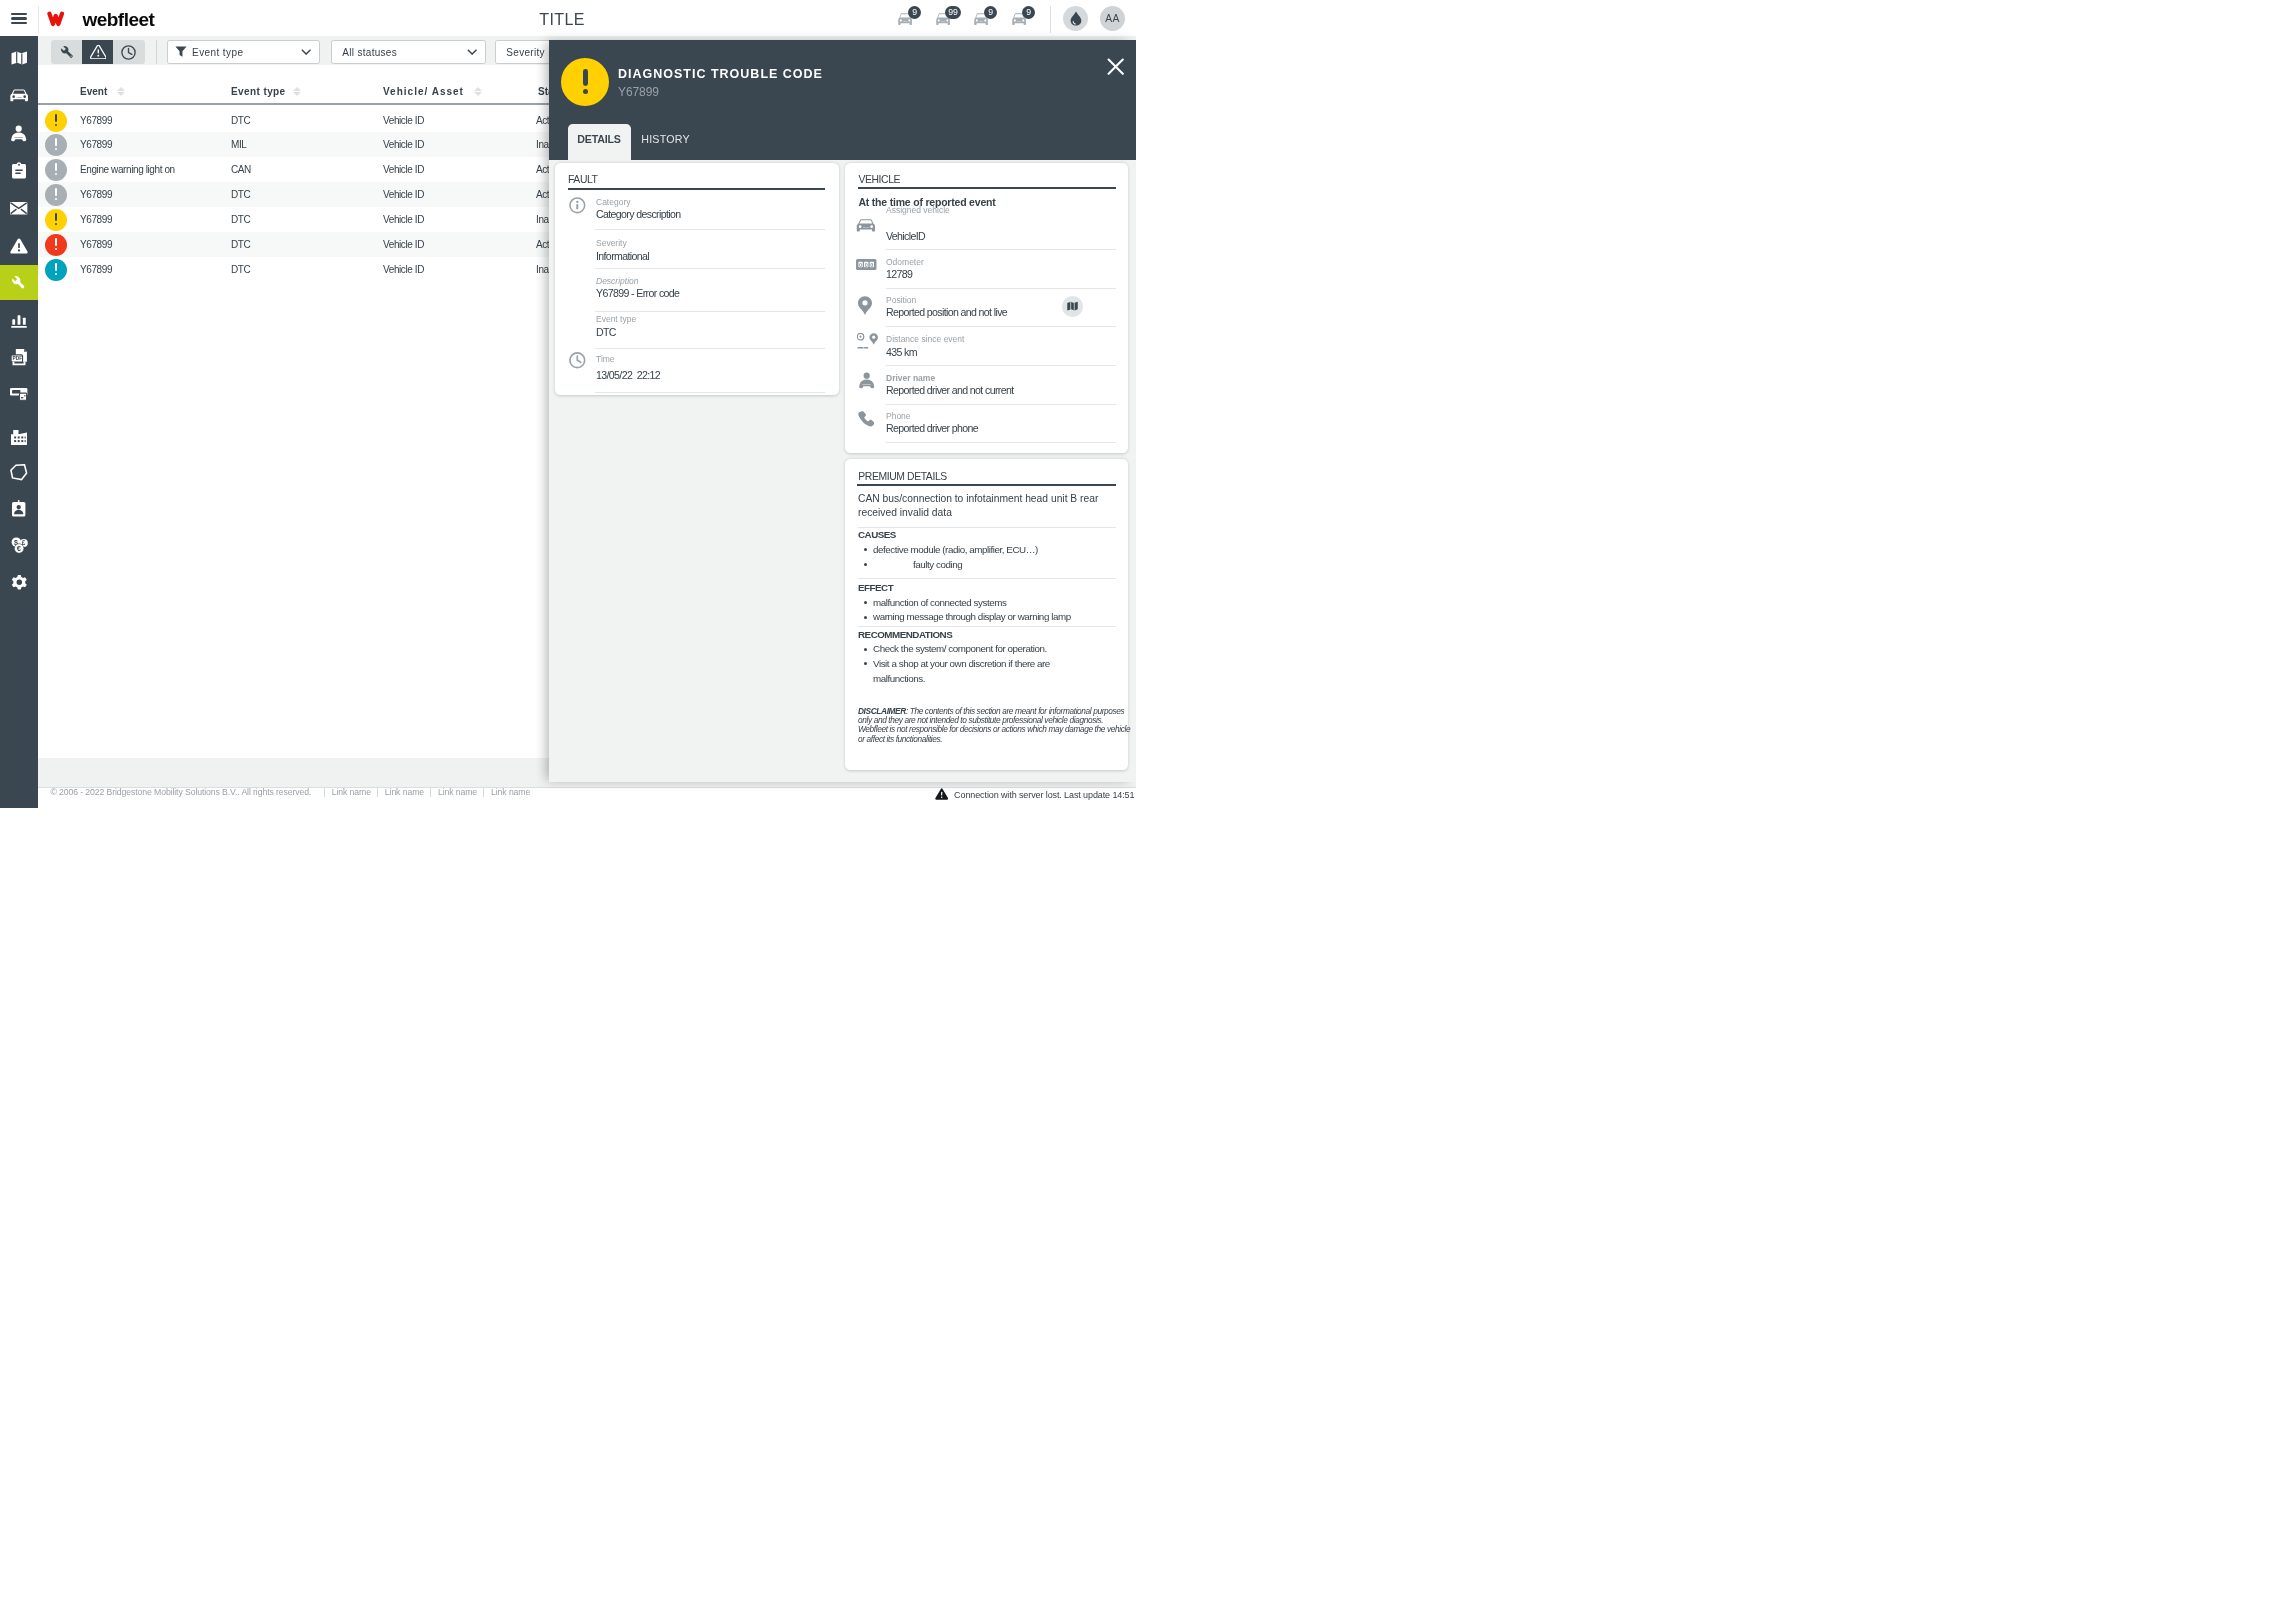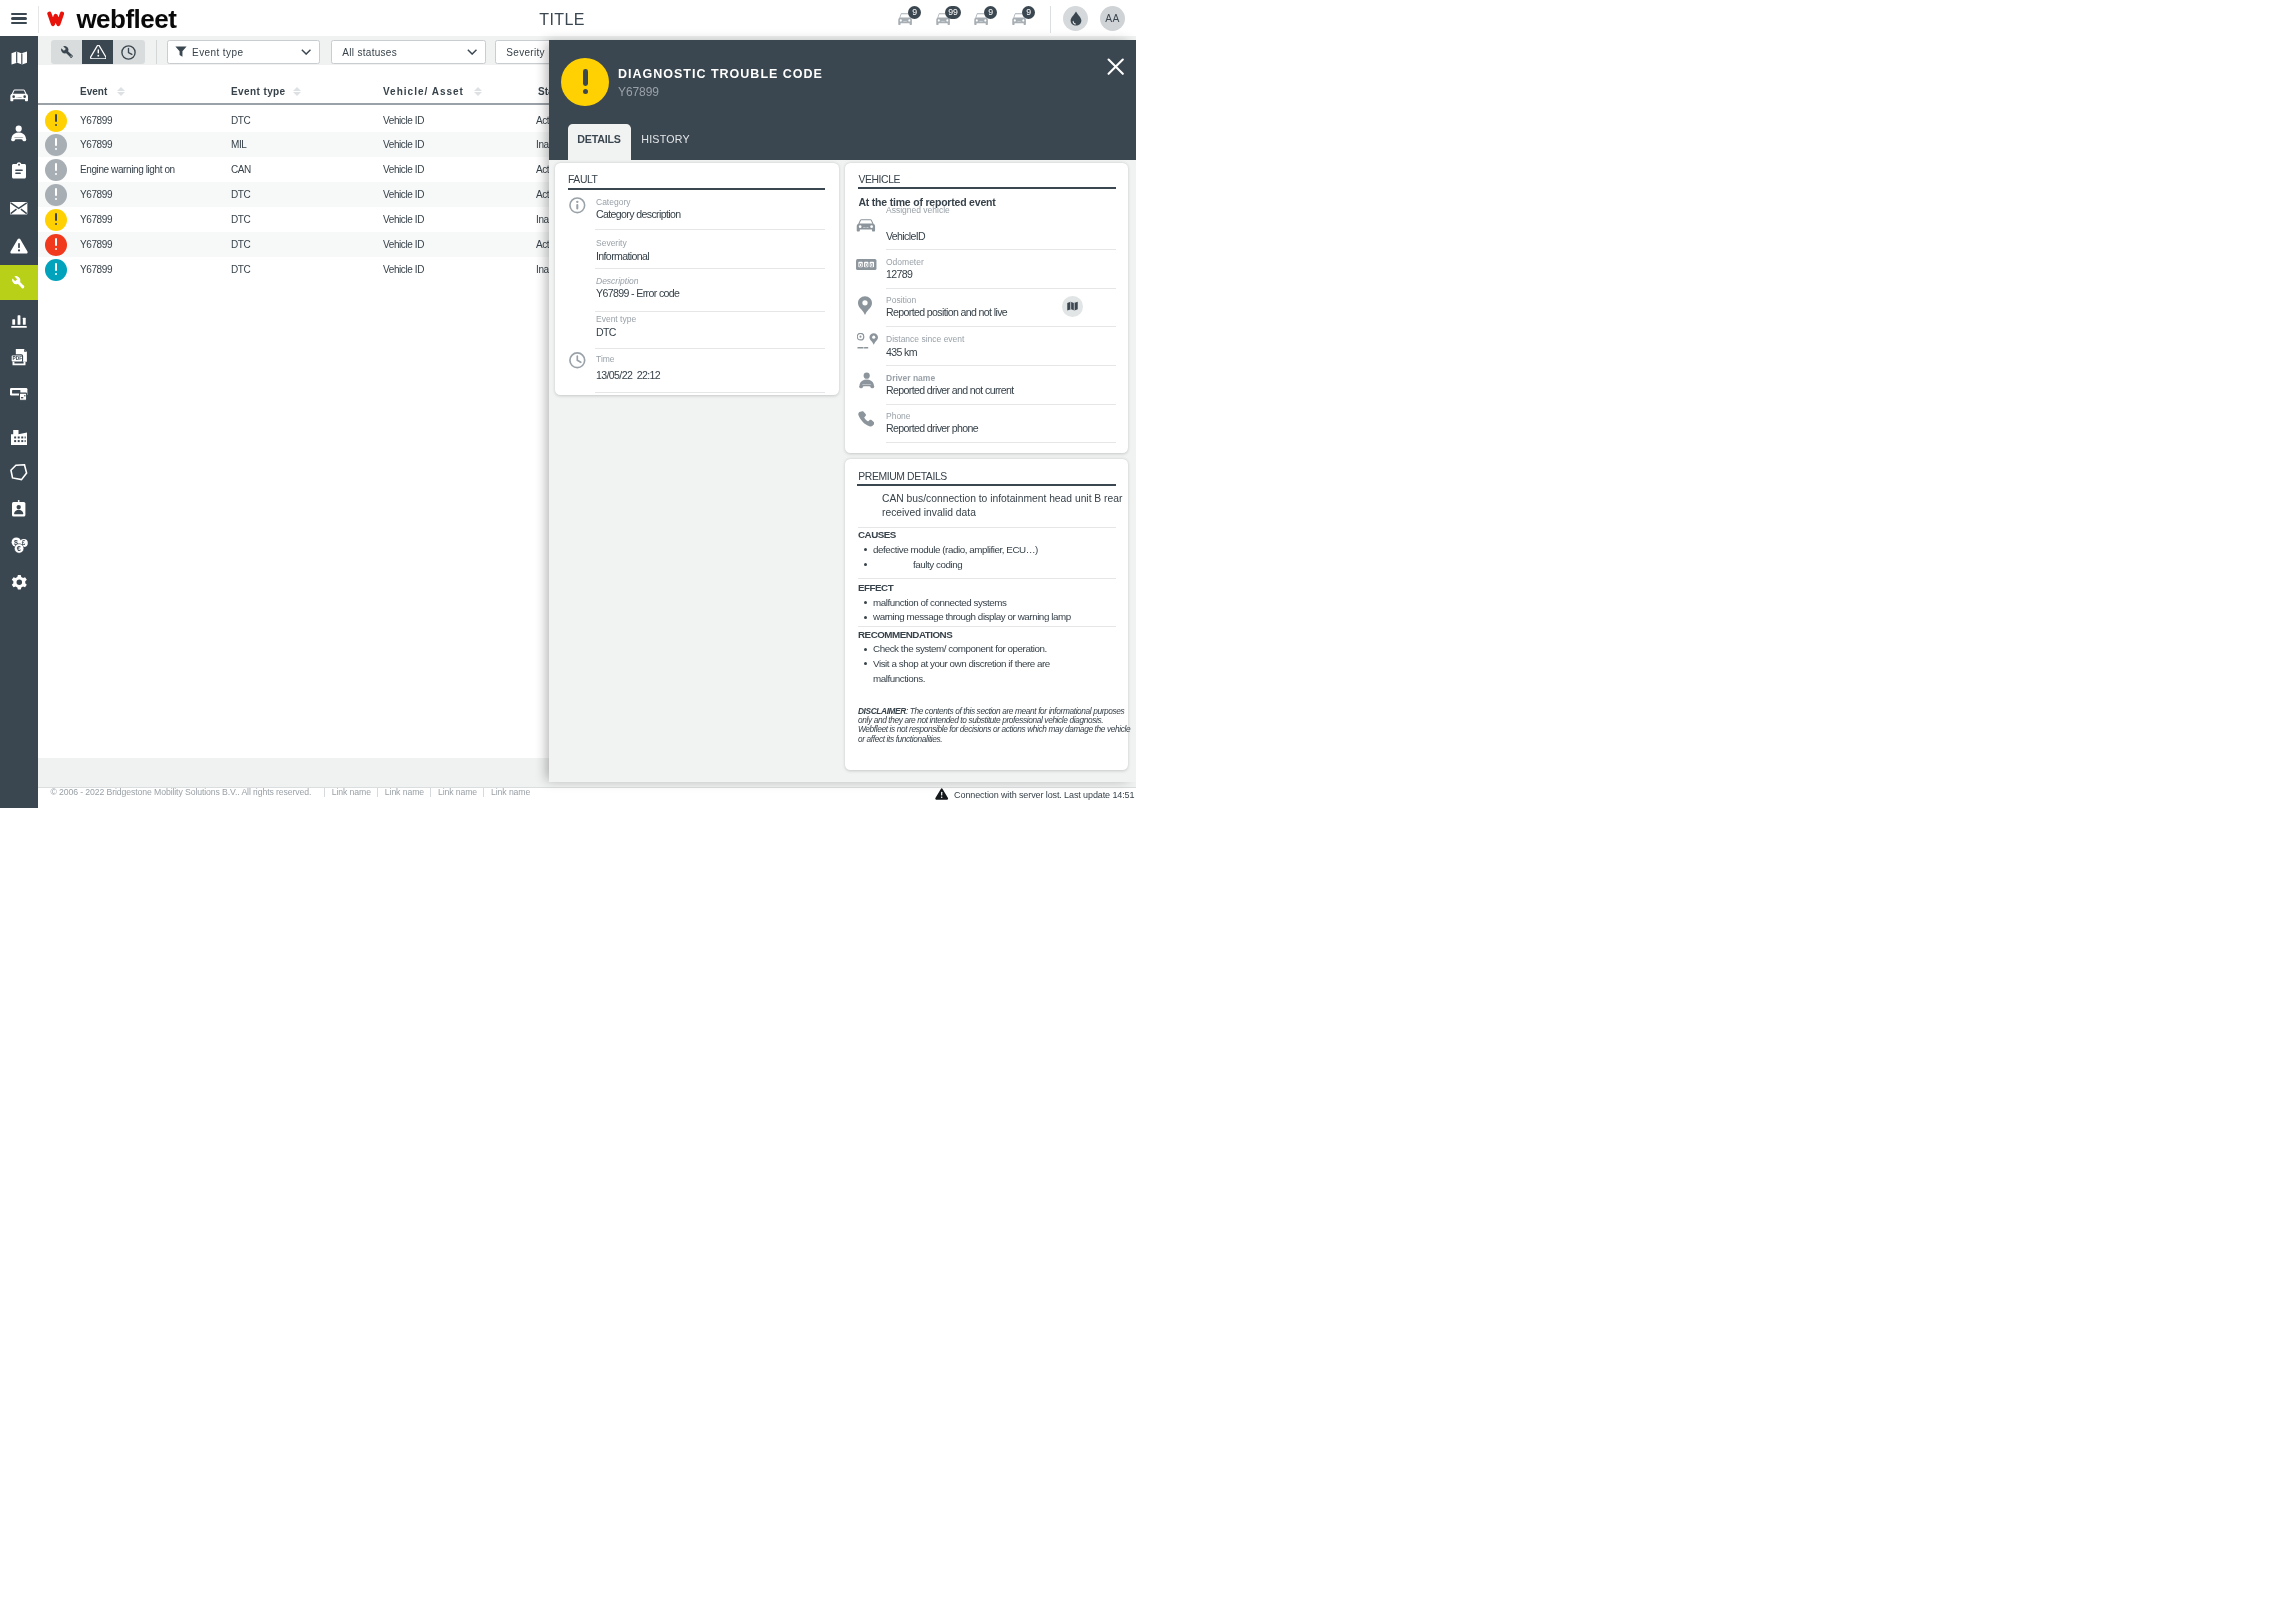--- a/index.html
+++ b/index.html
@@ -4,21 +4,21 @@
 <style>
 * { margin:0; padding:0; box-sizing:border-box; }
 html,body { width:1136px; height:808px; overflow:hidden; font-family:"Liberation Sans", sans-serif; background:#fff; }
 body { position:relative; }
 
 #topbar { position:absolute; left:0; top:0; width:1136px; height:36px; background:#fff; z-index:30; }
 #burger { position:absolute; left:11px; top:13.4px; width:16px; height:10.3px; }
 #burger div { height:2.1px; background:#3B4750; border-radius:1.6px; margin-bottom:2px; }
 #topsep { position:absolute; left:38px; top:6.3px; width:0.8px; height:27px; background:#e4e6e7; }
 #logo { position:absolute; left:47px; top:7px; height:25px; display:flex; align-items:center; }
-#logotext { font-size:26px; font-weight:700; color:#0a0a0a; letter-spacing:-0.5px; margin-left:12px; }
+#logotext { font-size:19px; font-weight:700; color:#0a0a0a; letter-spacing:-0.5px; margin-left:18px; }
 #title { position:absolute; left:483px; top:10.7px; width:158px; text-align:center; font-size:16px; letter-spacing:0.4px; color:#3B4750; }
 .caricon { position:absolute; top:12.5px; width:14.7px; height:13px; }
 .badge { position:absolute; top:5.5px; height:13.4px; min-width:13.4px; padding:0 3.2px; background:#3B4750; border-radius:7px; color:#fff; font-size:8.7px; line-height:13.4px; text-align:center; }
 #user-sep { position:absolute; left:1050px; top:6.3px; width:0.8px; height:27px; background:#dcdfe0; }
 .topcircle { position:absolute; top:6.3px; width:25px; height:25px; border-radius:50%; background:#D5D9DB; display:flex; align-items:center; justify-content:center; }
 #avatar { font-size:10.3px; color:#3B4750; letter-spacing:0.4px; }
 
 #sidebar { position:absolute; left:0; top:36px; width:38px; height:772px; background:#3B4750; z-index:25; }
 .sbicon { position:absolute; left:0; width:38px; height:35px; display:flex; align-items:center; justify-content:center; }
 .sbicon.active { background:#B8D118; }
@@ -70,21 +70,21 @@
 #card-vehicle { left:296px; top:123px; width:283px; height:290px; }
 #card-premium { left:296px; top:419px; width:283px; height:311px; }
 .rowicon { position:absolute; left:11px; }
 .chead { position:absolute; left:19px; font-size:10.4px; font-weight:400; color:#37424A; letter-spacing:-0.4px; }
 .cline { position:absolute; left:19px; height:1.6px; background:#3B4750; }
 .flabel { position:absolute; font-size:8.5px; color:#99A1A8; }
 .fvalue { position:absolute; font-size:10.6px; letter-spacing:-0.06em; color:#37424A; }
 .fsep { position:absolute; height:0.8px; background:#E4E6E7; }
 
 .ph2 { position:absolute; left:13px; font-size:9.8px; font-weight:700; letter-spacing:-0.05em; color:#37424A; }
-.ptext { position:absolute; left:13px; font-size:10.3px; color:#37424A; line-height:14px;margin-left:24px; }
+.ptext { position:absolute; left:13px; font-size:10.3px; color:#37424A; line-height:14px; }
 .bullet { position:absolute; font-size:9.8px; letter-spacing:-0.045em; color:#37424A; line-height:15px; }
 .bdot { position:absolute; width:3.2px; height:3.2px; border-radius:50%; background:#37424A; }
 #disclaimer { position:absolute; left:13px; top:248px; width:281px; font-size:8.3px; line-height:9.2px; letter-spacing:-0.045em; font-style:italic; color:#37424A; }
 </style>
 </head>
 <body>
 
 <div id="main">
   <div id="thead">
     <span class="th" style="left:42px">Event</span>

